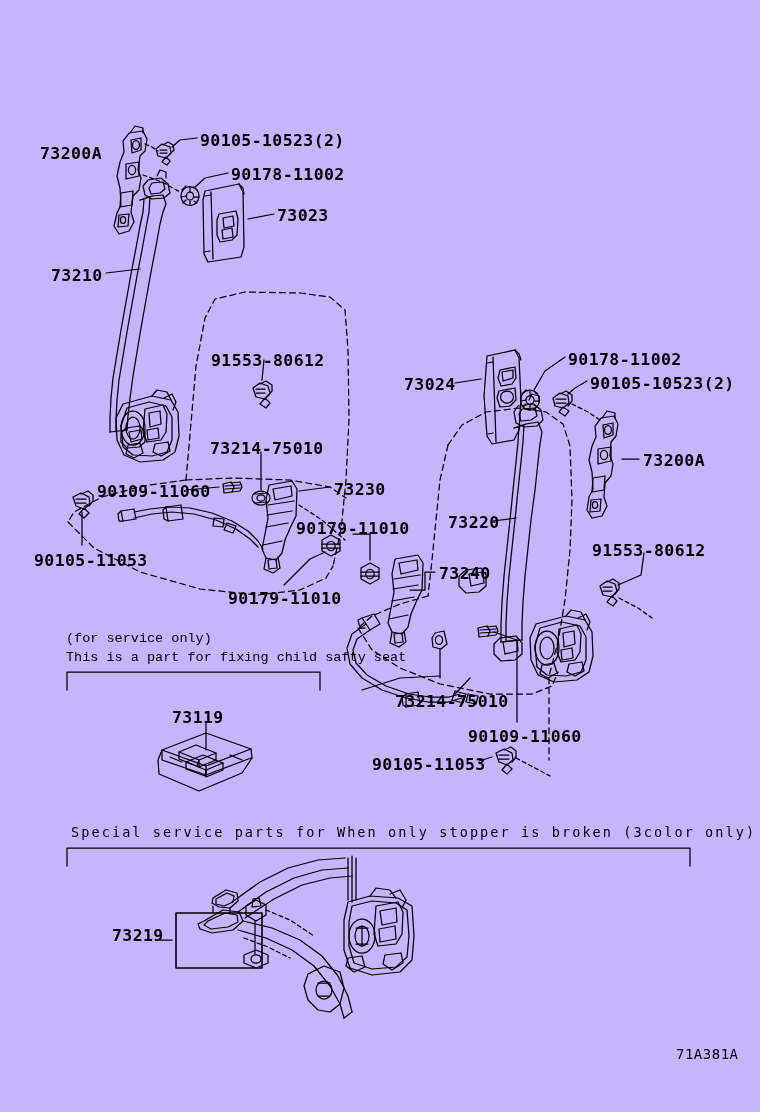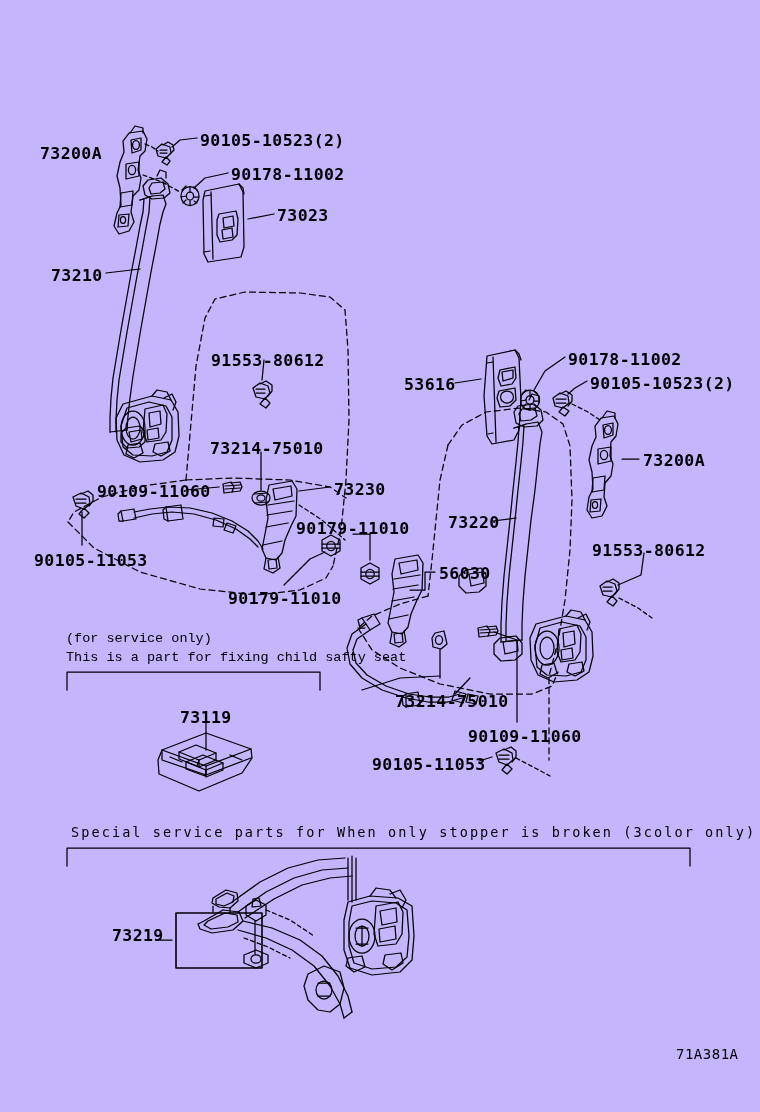--- a/index.html
+++ b/index.html
@@ -479,37 +479,37 @@
     </g>
   </svg>
 
   <div id="labels">
       <div class="lbl" style="left: 40px; top: 146px;">73200A</div>
       <div class="lbl" style="left: 200px; top: 133px;">90105-10523(2)</div>
       <div class="lbl" style="left: 231px; top: 167px;">90178-11002</div>
       <div class="lbl" style="left: 277px; top: 208px;">73023</div>
       <div class="lbl" style="left: 51px; top: 268px;">73210</div>
       <div class="lbl" style="left: 211px; top: 353px;">91553-80612</div>
-      <div class="lbl" style="left: 404px; top: 377px;">53616</div>
+      <div class="lbl" style="left: 404px; top: 377px;">73024</div>
       <div class="lbl" style="left: 568px; top: 352px;">90178-11002</div>
       <div class="lbl" style="left: 590px; top: 376px;">90105-10523(2)</div>
       <div class="lbl" style="left: 210px; top: 441px;">73214-75010</div>
       <div class="lbl" style="left: 643px; top: 453px;">73200A</div>
       <div class="lbl" style="left: 97px; top: 484px;">90109-11060</div>
       <div class="lbl" style="left: 334px; top: 482px;">73230</div>
       <div class="lbl" style="left: 448px; top: 515px;">73220</div>
       <div class="lbl" style="left: 296px; top: 521px;">90179-11010</div>
       <div class="lbl" style="left: 592px; top: 543px;">91553-80612</div>
       <div class="lbl" style="left: 34px; top: 553px;">90105-11053</div>
-      <div class="lbl" style="left: 439px; top: 566px;">56030</div>
+      <div class="lbl" style="left: 439px; top: 566px;">73240</div>
       <div class="lbl" style="left: 228px; top: 591px;">90179-11010</div>
       <div class="lbl" style="left: 395px; top: 694px;">73214-75010</div>
       <div class="lbl" style="left: 468px; top: 729px;">90109-11060</div>
       <div class="lbl" style="left: 372px; top: 757px;">90105-11053</div>
-      <div class="lbl" style="left: 180px; top: 710px;">73119</div>
+      <div class="lbl" style="left: 172px; top: 710px;">73119</div>
       <div class="lbl" style="left: 112px; top: 928px;">73219</div>
     </div>
 
   <div class="note" style="left:66px; top:649px;">This is a part for fixing child safty seat</div>
   <div class="note" style="left:66px; top:630px;">(for service only)</div>
 
   <div class="note-wide" style="left:71px; top:826px;text-align:right;">Special  service  parts  for  When  only  stopper  is  broken  (3color  only)</div>
 
   <div class="diagcode" style="left:676px; top:1046px;">71A381A</div>
 

